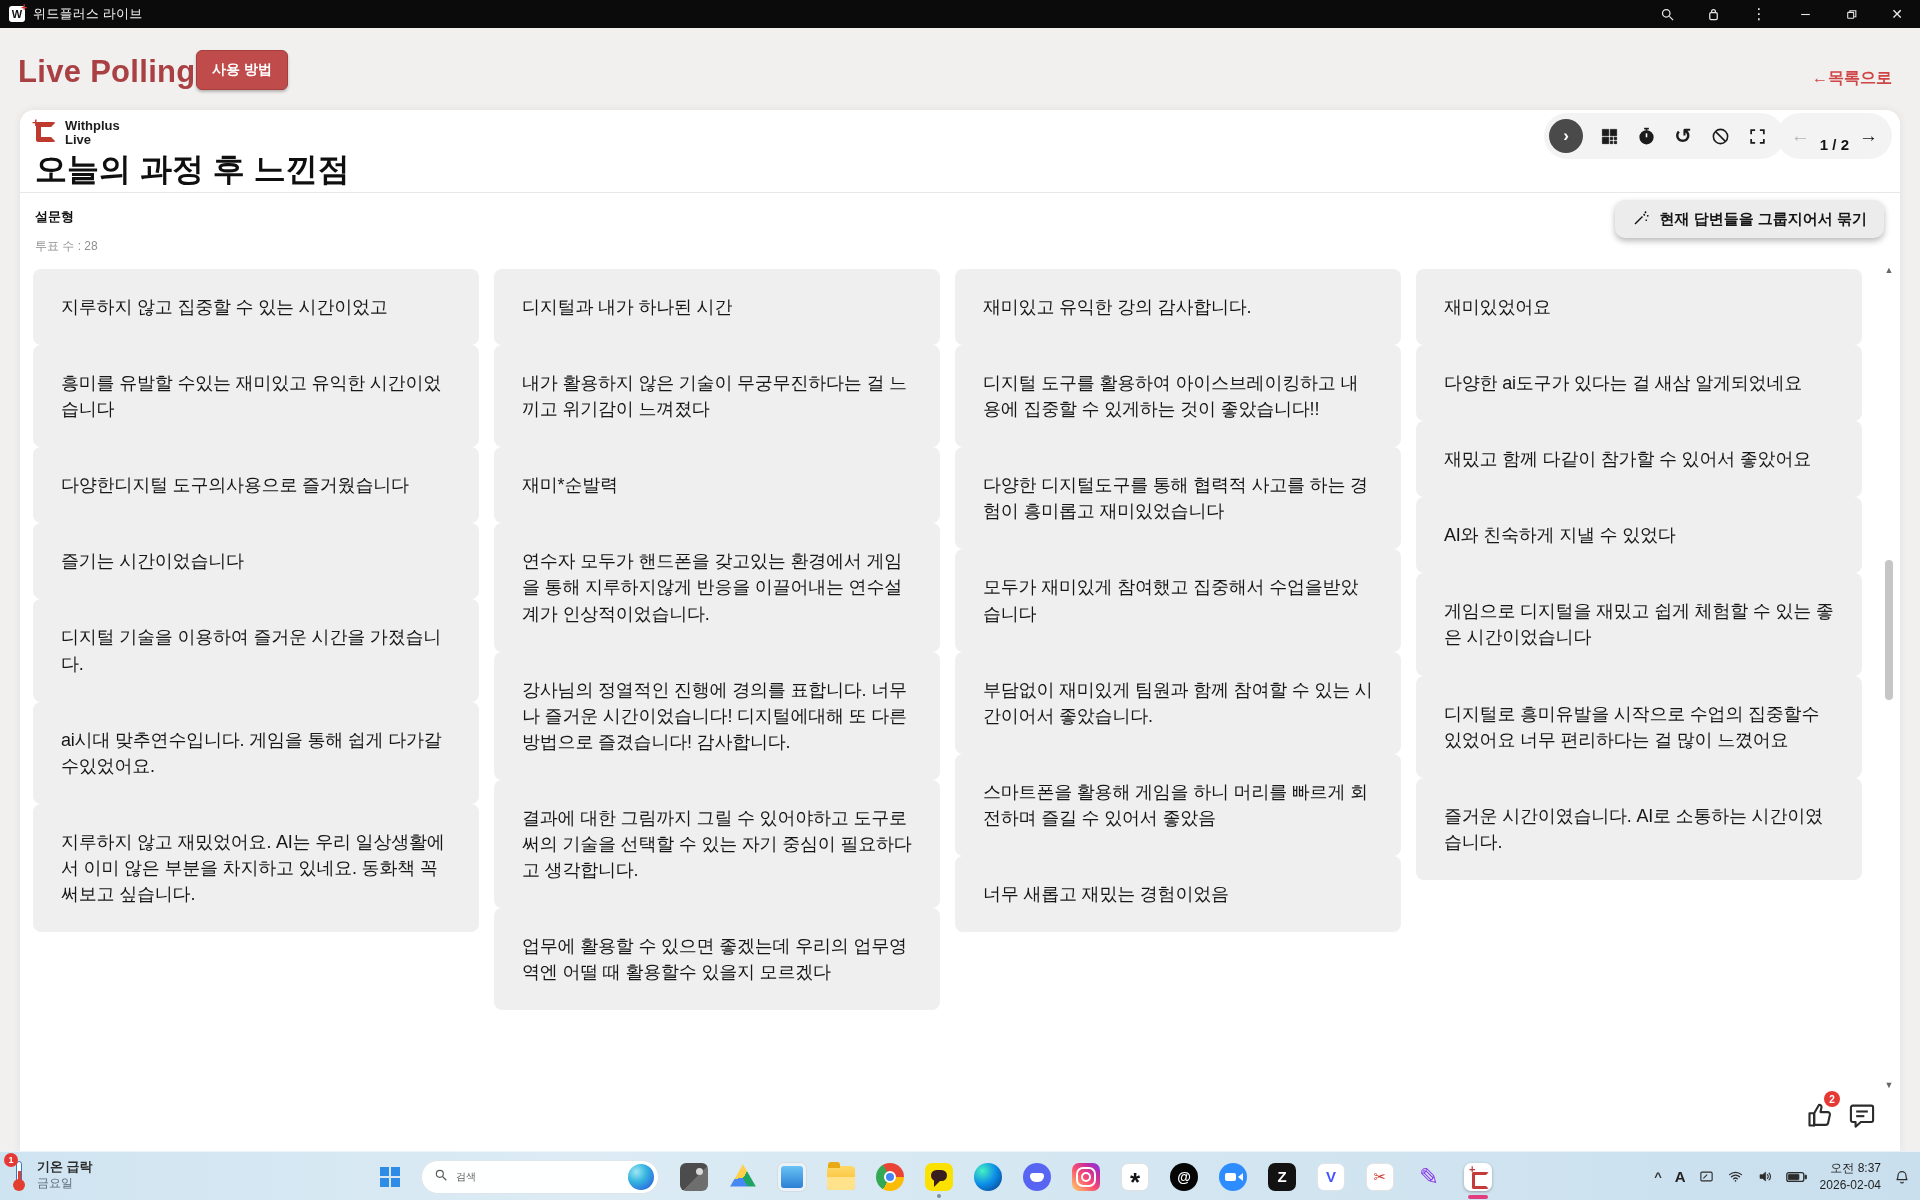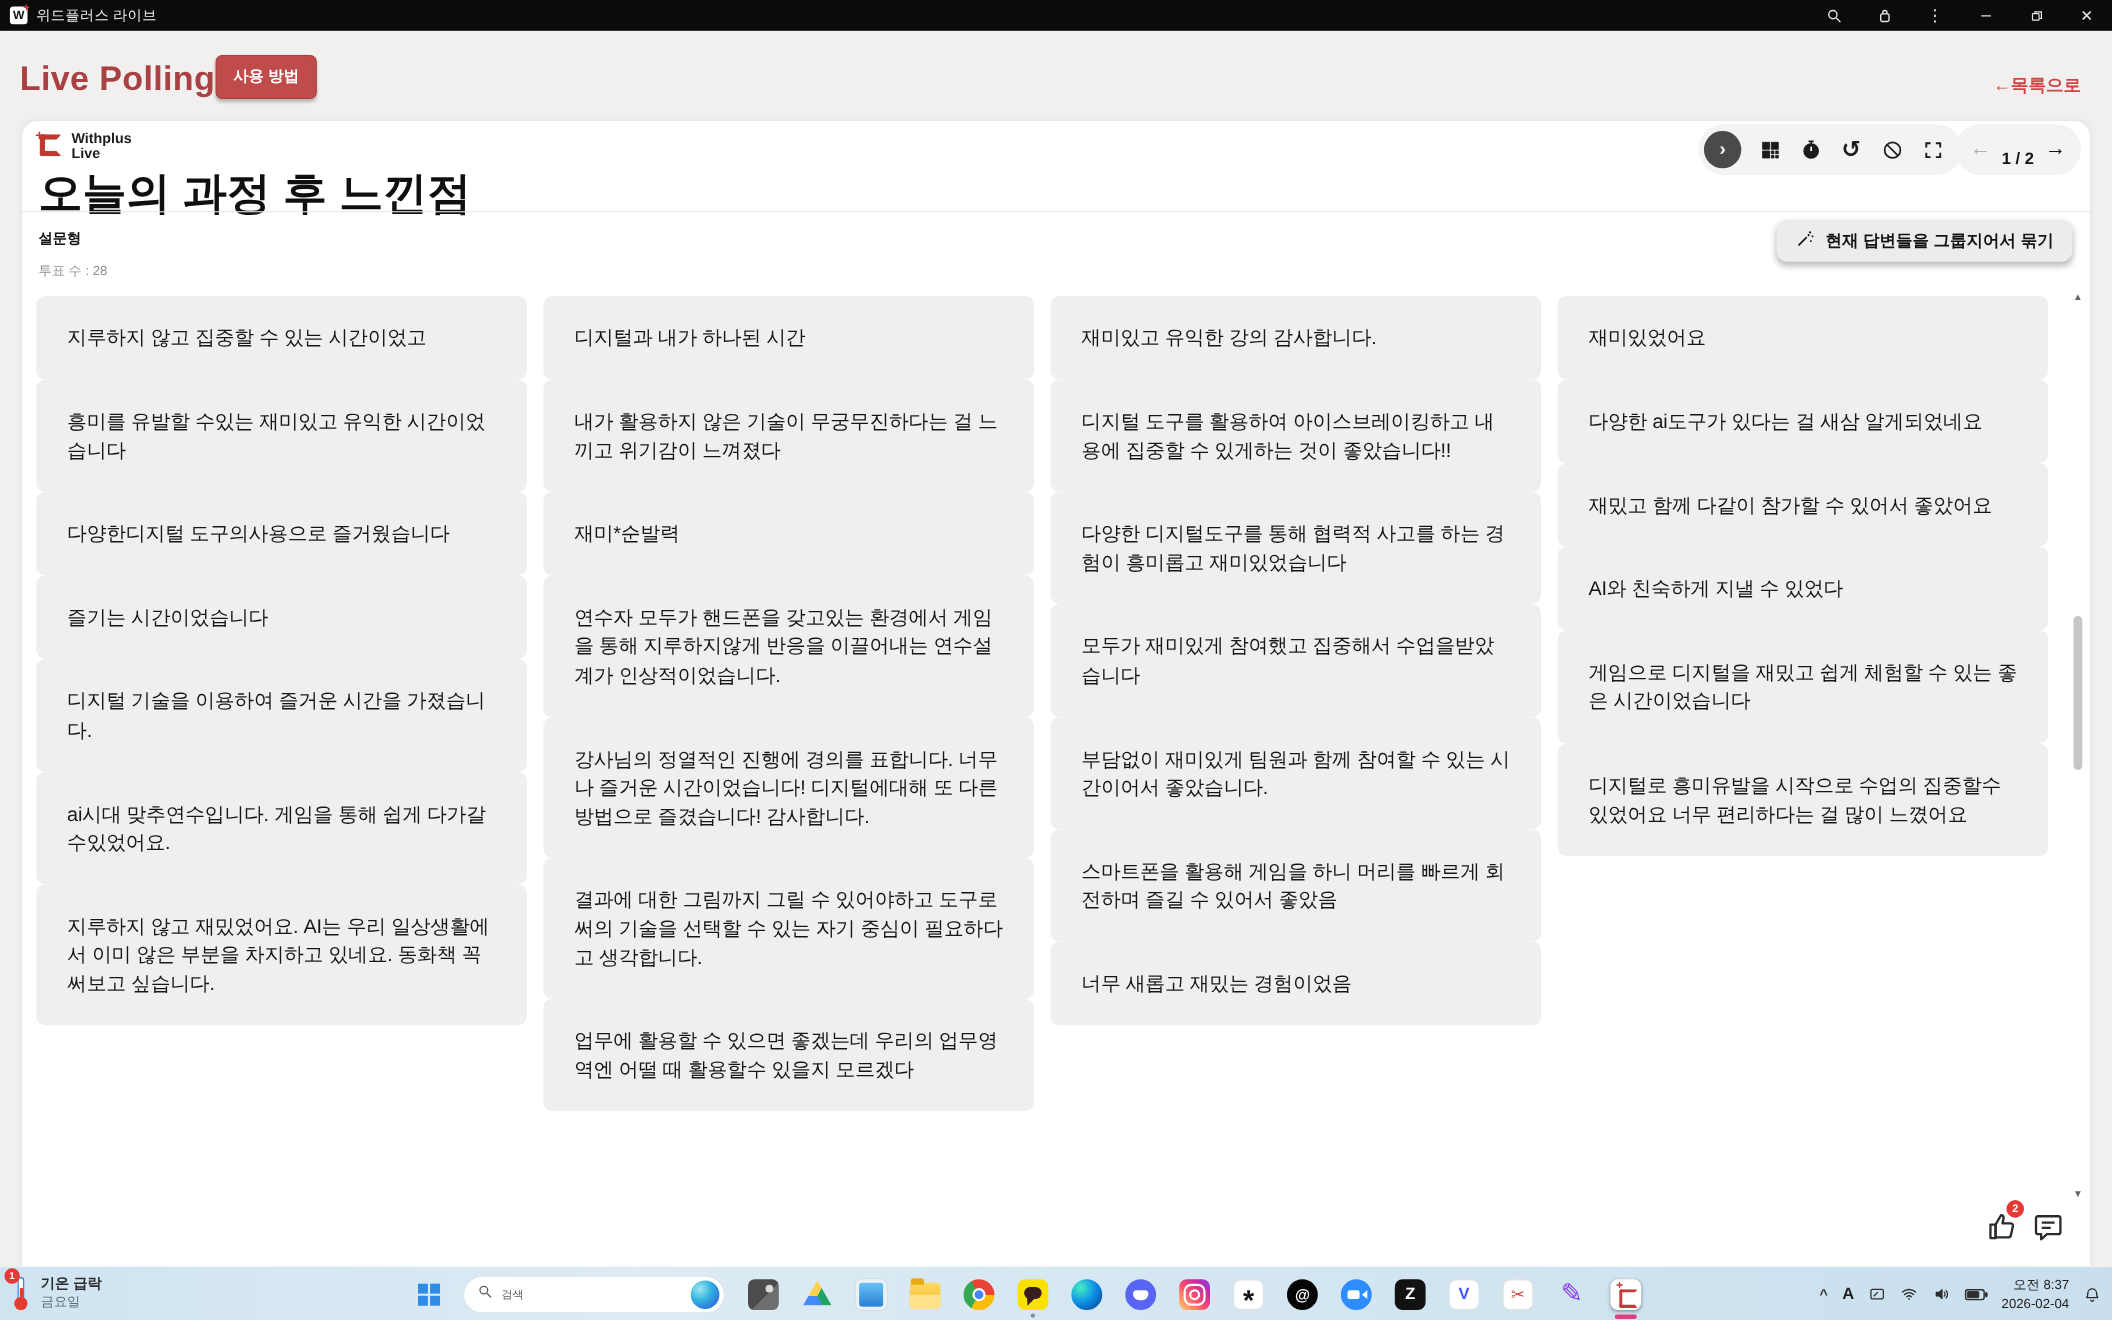--- a/index.html
+++ b/index.html
@@ -46,21 +46,21 @@
   .tool { width:22px; height:22px; display:flex; align-items:center; justify-content:center; color:#1c1c1c; cursor:pointer; }
   .tool svg { stroke:#1c1c1c; }
   .tool.glyph { font-size:21px; font-weight:700; }
 
   .pager { position:absolute; top:3px; right:8px; height:46px; background:#f3f3f3; border-radius:23px;
            display:flex; align-items:center; gap:10px; padding:0 14px; }
   .pager .prev { color:#b3b3b3; font-size:19px; cursor:default; }
   .pager .next { color:#141414; font-size:19px; cursor:pointer; }
   .pager .pnum { font-size:15px; font-weight:700; color:#141414;margin-top:16px; }
 
-  .q-title { position:absolute; left:15px; top:38px; font-size:40px; font-weight:800; color:#0f0f0f; }
+  .q-title { position:absolute; left:15px; top:38px; font-size:32px; font-weight:800; color:#0f0f0f; }
   .divider { position:absolute; left:0; top:82px; width:100%; height:1px; background:#e7e7e7; }
   .type-label { position:absolute; left:15px; top:98px; font-size:13px; font-weight:700; color:#111; }
   .vote-count { position:absolute; left:15px; top:128px; font-size:12px; color:#8f8f8f; }
 
   .group-btn { position:absolute; right:16px; top:90px; height:38px; background:#ececec; border-radius:10px;
                display:flex; align-items:center; gap:9px; padding:0 17px; font-size:15px; font-weight:700;
                color:#141414; box-shadow:0 3px 6px rgba(0,0,0,.28); cursor:pointer; }
 
   
   .answers { position:absolute; left:13px; top:159px; width:1830px; display:flex; gap:15px; }
@@ -298,20 +298,21 @@
         <div class="answer-card">스마트폰을 활용해 게임을 하니 머리를 빠르게 회전하며 즐길 수 있어서 좋았음</div>
         <div class="answer-card">너무 새롭고 재밌는 경험이었음</div>
       </div>
     <div class="answer-col">
         <div class="answer-card">재미있었어요</div>
         <div class="answer-card">다양한 ai도구가 있다는 걸 새삼 알게되었네요</div>
         <div class="answer-card">재밌고 함께 다같이 참가할 수 있어서 좋았어요</div>
         <div class="answer-card">AI와 친숙하게 지낼 수 있었다</div>
         <div class="answer-card">게임으로 디지털을 재밌고 쉽게 체험할 수 있는 좋은 시간이었습니다</div>
         <div class="answer-card">디지털로 흥미유발을 시작으로 수업의 집중할수 있었어요 너무 편리하다는 걸 많이 느꼈어요</div>
+        <div class="answer-card">즐거운 시간이였습니다. AI로 소통하는 시간이였습니다.</div>
       </div>
   </div>
 
   <div class="scrollbar">
     <div class="sb-arrow sb-up">▲</div>
     <div class="sb-thumb"></div>
     <div class="sb-arrow sb-down">▼</div>
   </div>
 
   <div class="reactions">

